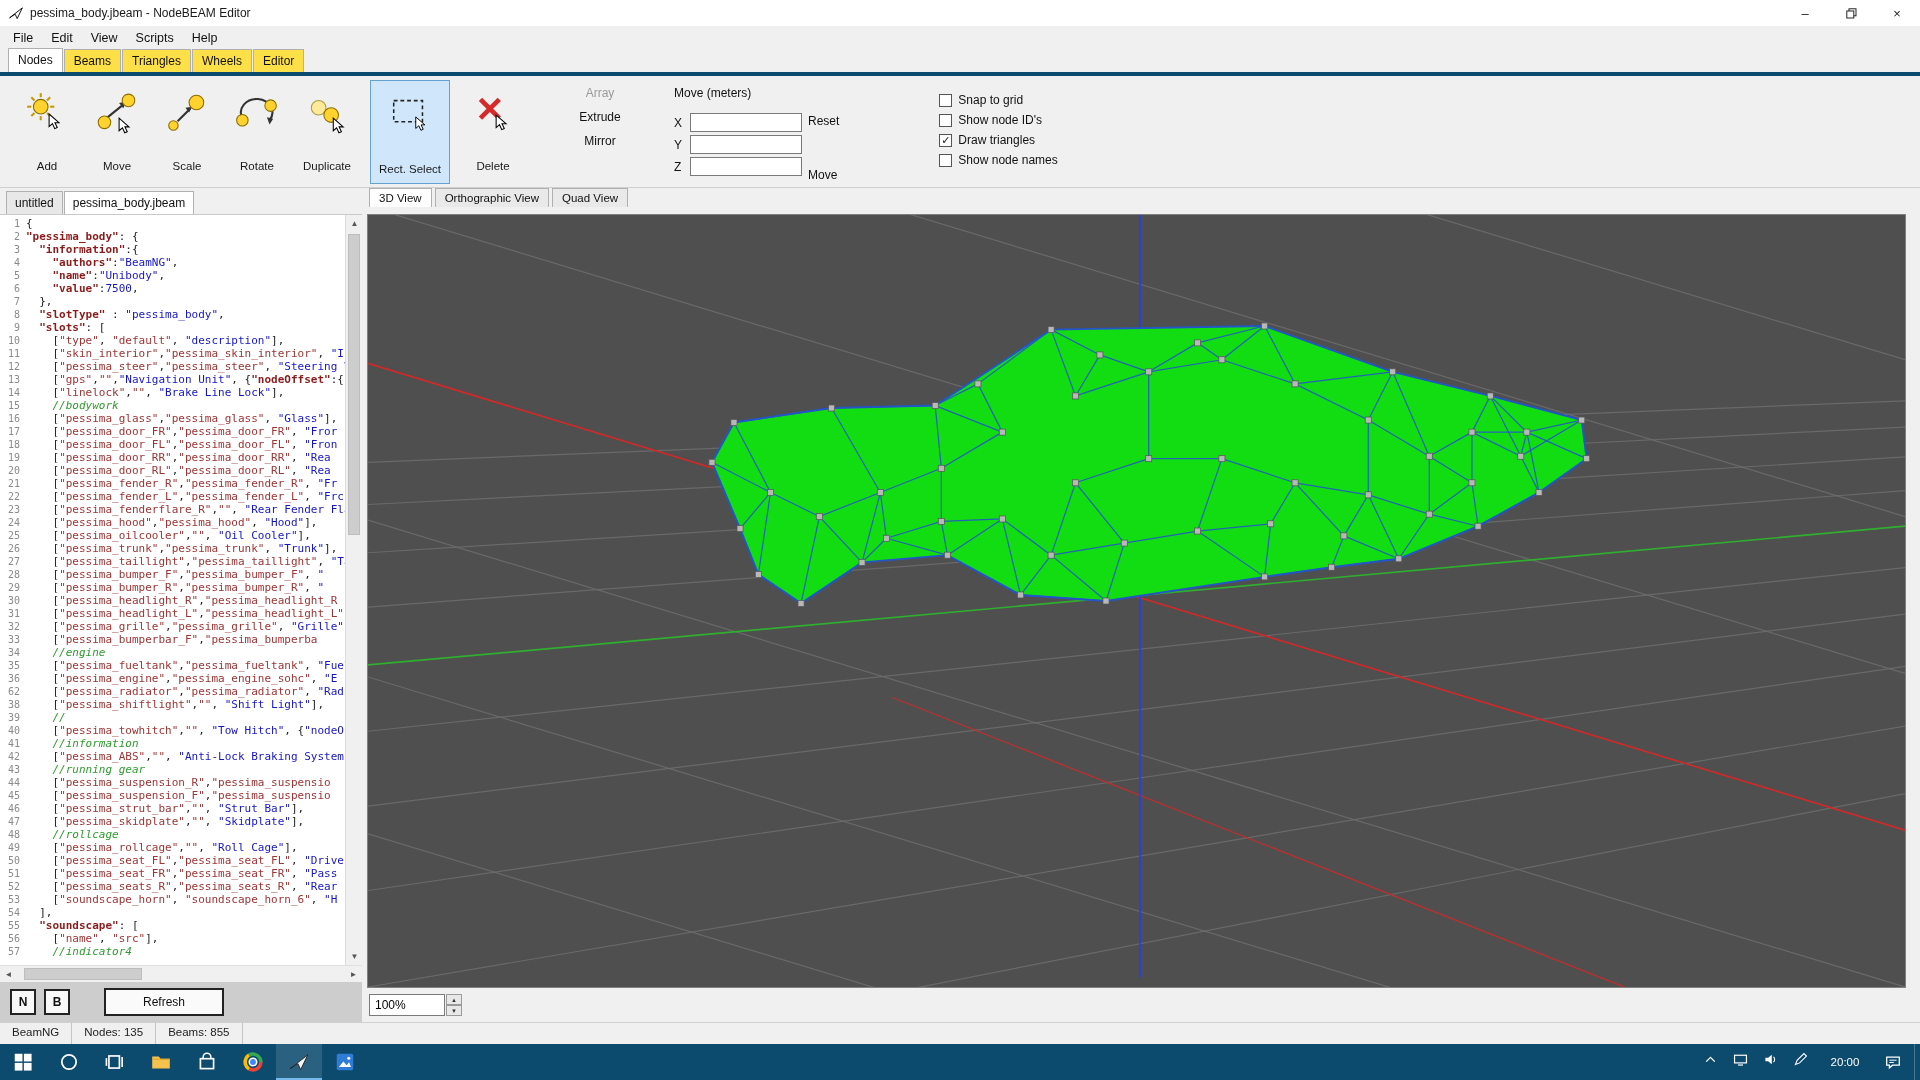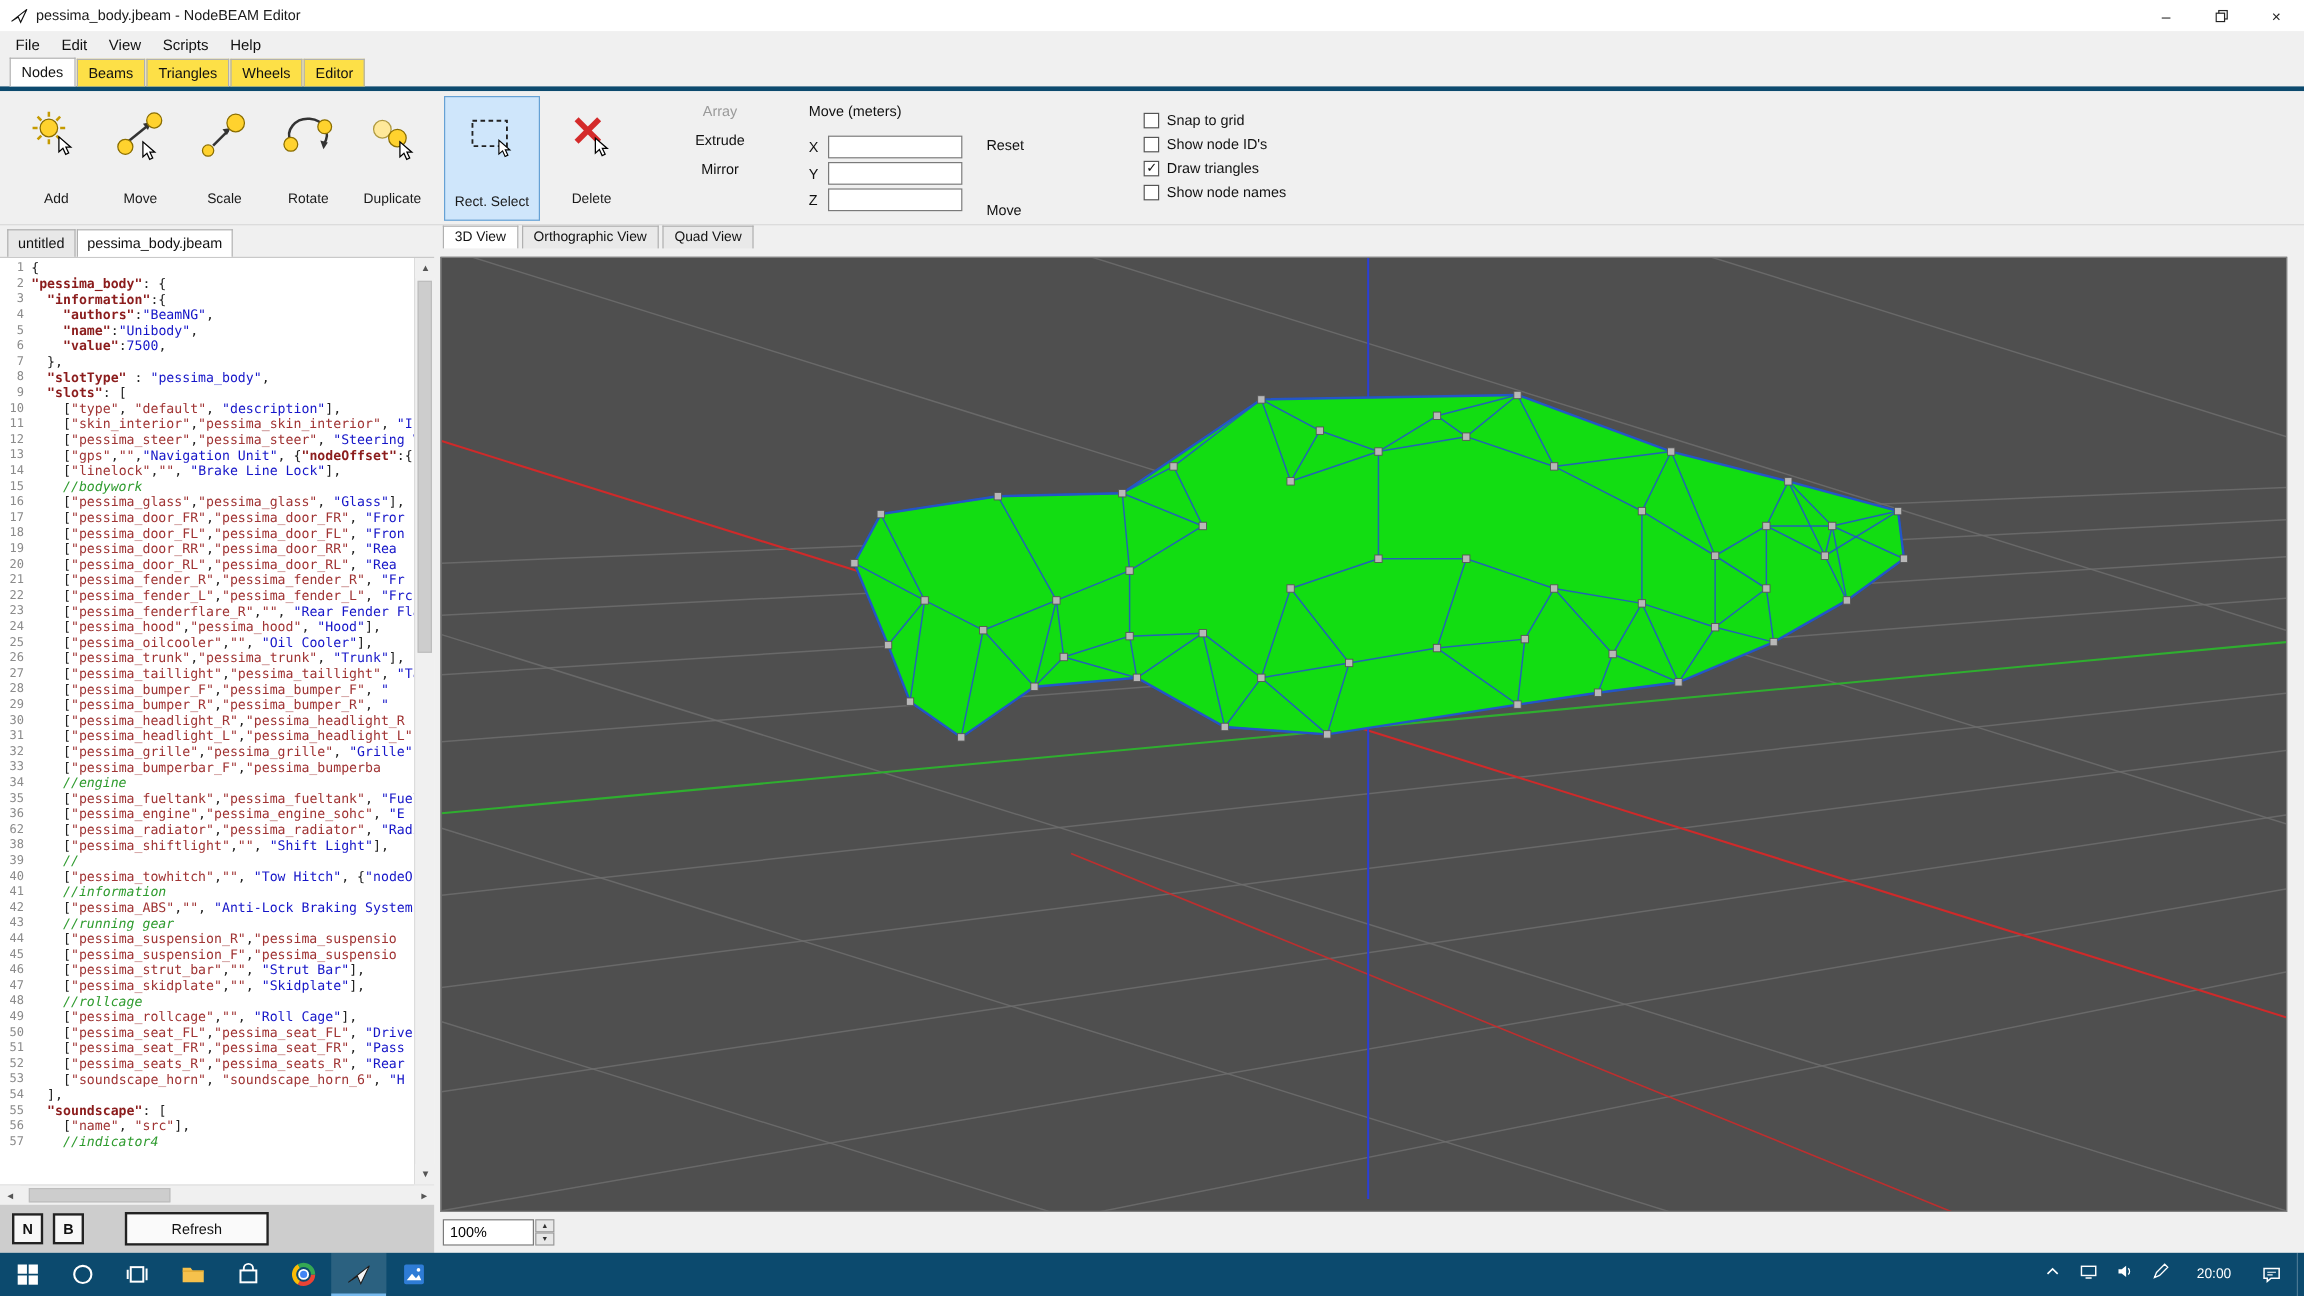--- a/index.html
+++ b/index.html
@@ -35,21 +35,21 @@
   .tool.rsel { background:#cfe6fb; border:1px solid #66a1d4; height:104px; margin:0 8px; width:80px; }
   .arraygroup { margin-left:28px; width:88px; text-align:center; padding-top:6px; }
   .gtitle { font-size:12px; color:#111; margin-bottom:10px; }
   .gtitle.disabled { color:#9a9a9a; }
   .aitem { font-size:12px; color:#111; margin:10px 0; }
   .movegroup { margin-left:30px; padding-top:6px; }
   .moverow-wrap { display:flex; }
   .mrow { display:flex; align-items:center; margin:3px 0; }
   .mrow .flabel { width:16px; font-size:12px; color:#111; }
   .mrow input { width:112px; height:19px; border:1px solid #7a7a7a; background:#fff; font-size:11px; padding:0 4px; }
-  .movebtns { margin-left:20px; display:flex; flex-direction:column; justify-content:space-between; height:72px; padding-top:4px; }
+  .movebtns { margin-left:6px; display:flex; flex-direction:column; justify-content:space-between; height:72px; padding-top:4px; }
   .mbtn { font-size:12px; color:#111; }
   .checkgroup { margin-left:100px; padding-top:10px; }
   .chk { display:flex; align-items:center; height:20px; gap:6px; }
   .box { width:13px; height:13px; border:1px solid #555; background:#fff; font-size:11px; line-height:11px; text-align:center; color:#111; flex:none; }
   .chklabel { font-size:12px; color:#111; }
 
   
   .main { flex:1; display:flex; min-height:0; background:#f0f0f0; }
   .leftcol { width:362px; flex:none; display:flex; flex-direction:column; min-height:0; }
   .doctabs { height:27px; display:flex; align-items:flex-end; padding-left:6px; gap:1px; border-bottom:1px solid #c9c9c9; background:#f0f0f0; flex:none; }
@@ -585,20 +585,25 @@
         <input class="zoominput" value="100%" style="">
         <div class="spin">
           <div class="spinbtn">▲</div>
           <div class="spinbtn">▼</div>
         </div>
       </div>
     </div>
 
   </div>
 
+  <div class="statusbar">
+      <div class="scell">BeamNG</div>
+      <div class="scell">Nodes: 135</div>
+      <div class="scell">Beams: 855</div>
+    </div>
 
   <div class="taskbar">
     <div class="tbapps" style="display:flex;">
         <div class="tbapp">
           <span class="tbicon">
             <svg viewBox="0 0 20 20">
               <rect x="2.5" y="2.5" width="7" height="7" fill="#fff"></rect>
               <rect x="10.8" y="2.5" width="7" height="7" fill="#fff"></rect>
               <rect x="2.5" y="10.8" width="7" height="7" fill="#fff"></rect>
               <rect x="10.8" y="10.8" width="7" height="7" fill="#fff"></rect>

